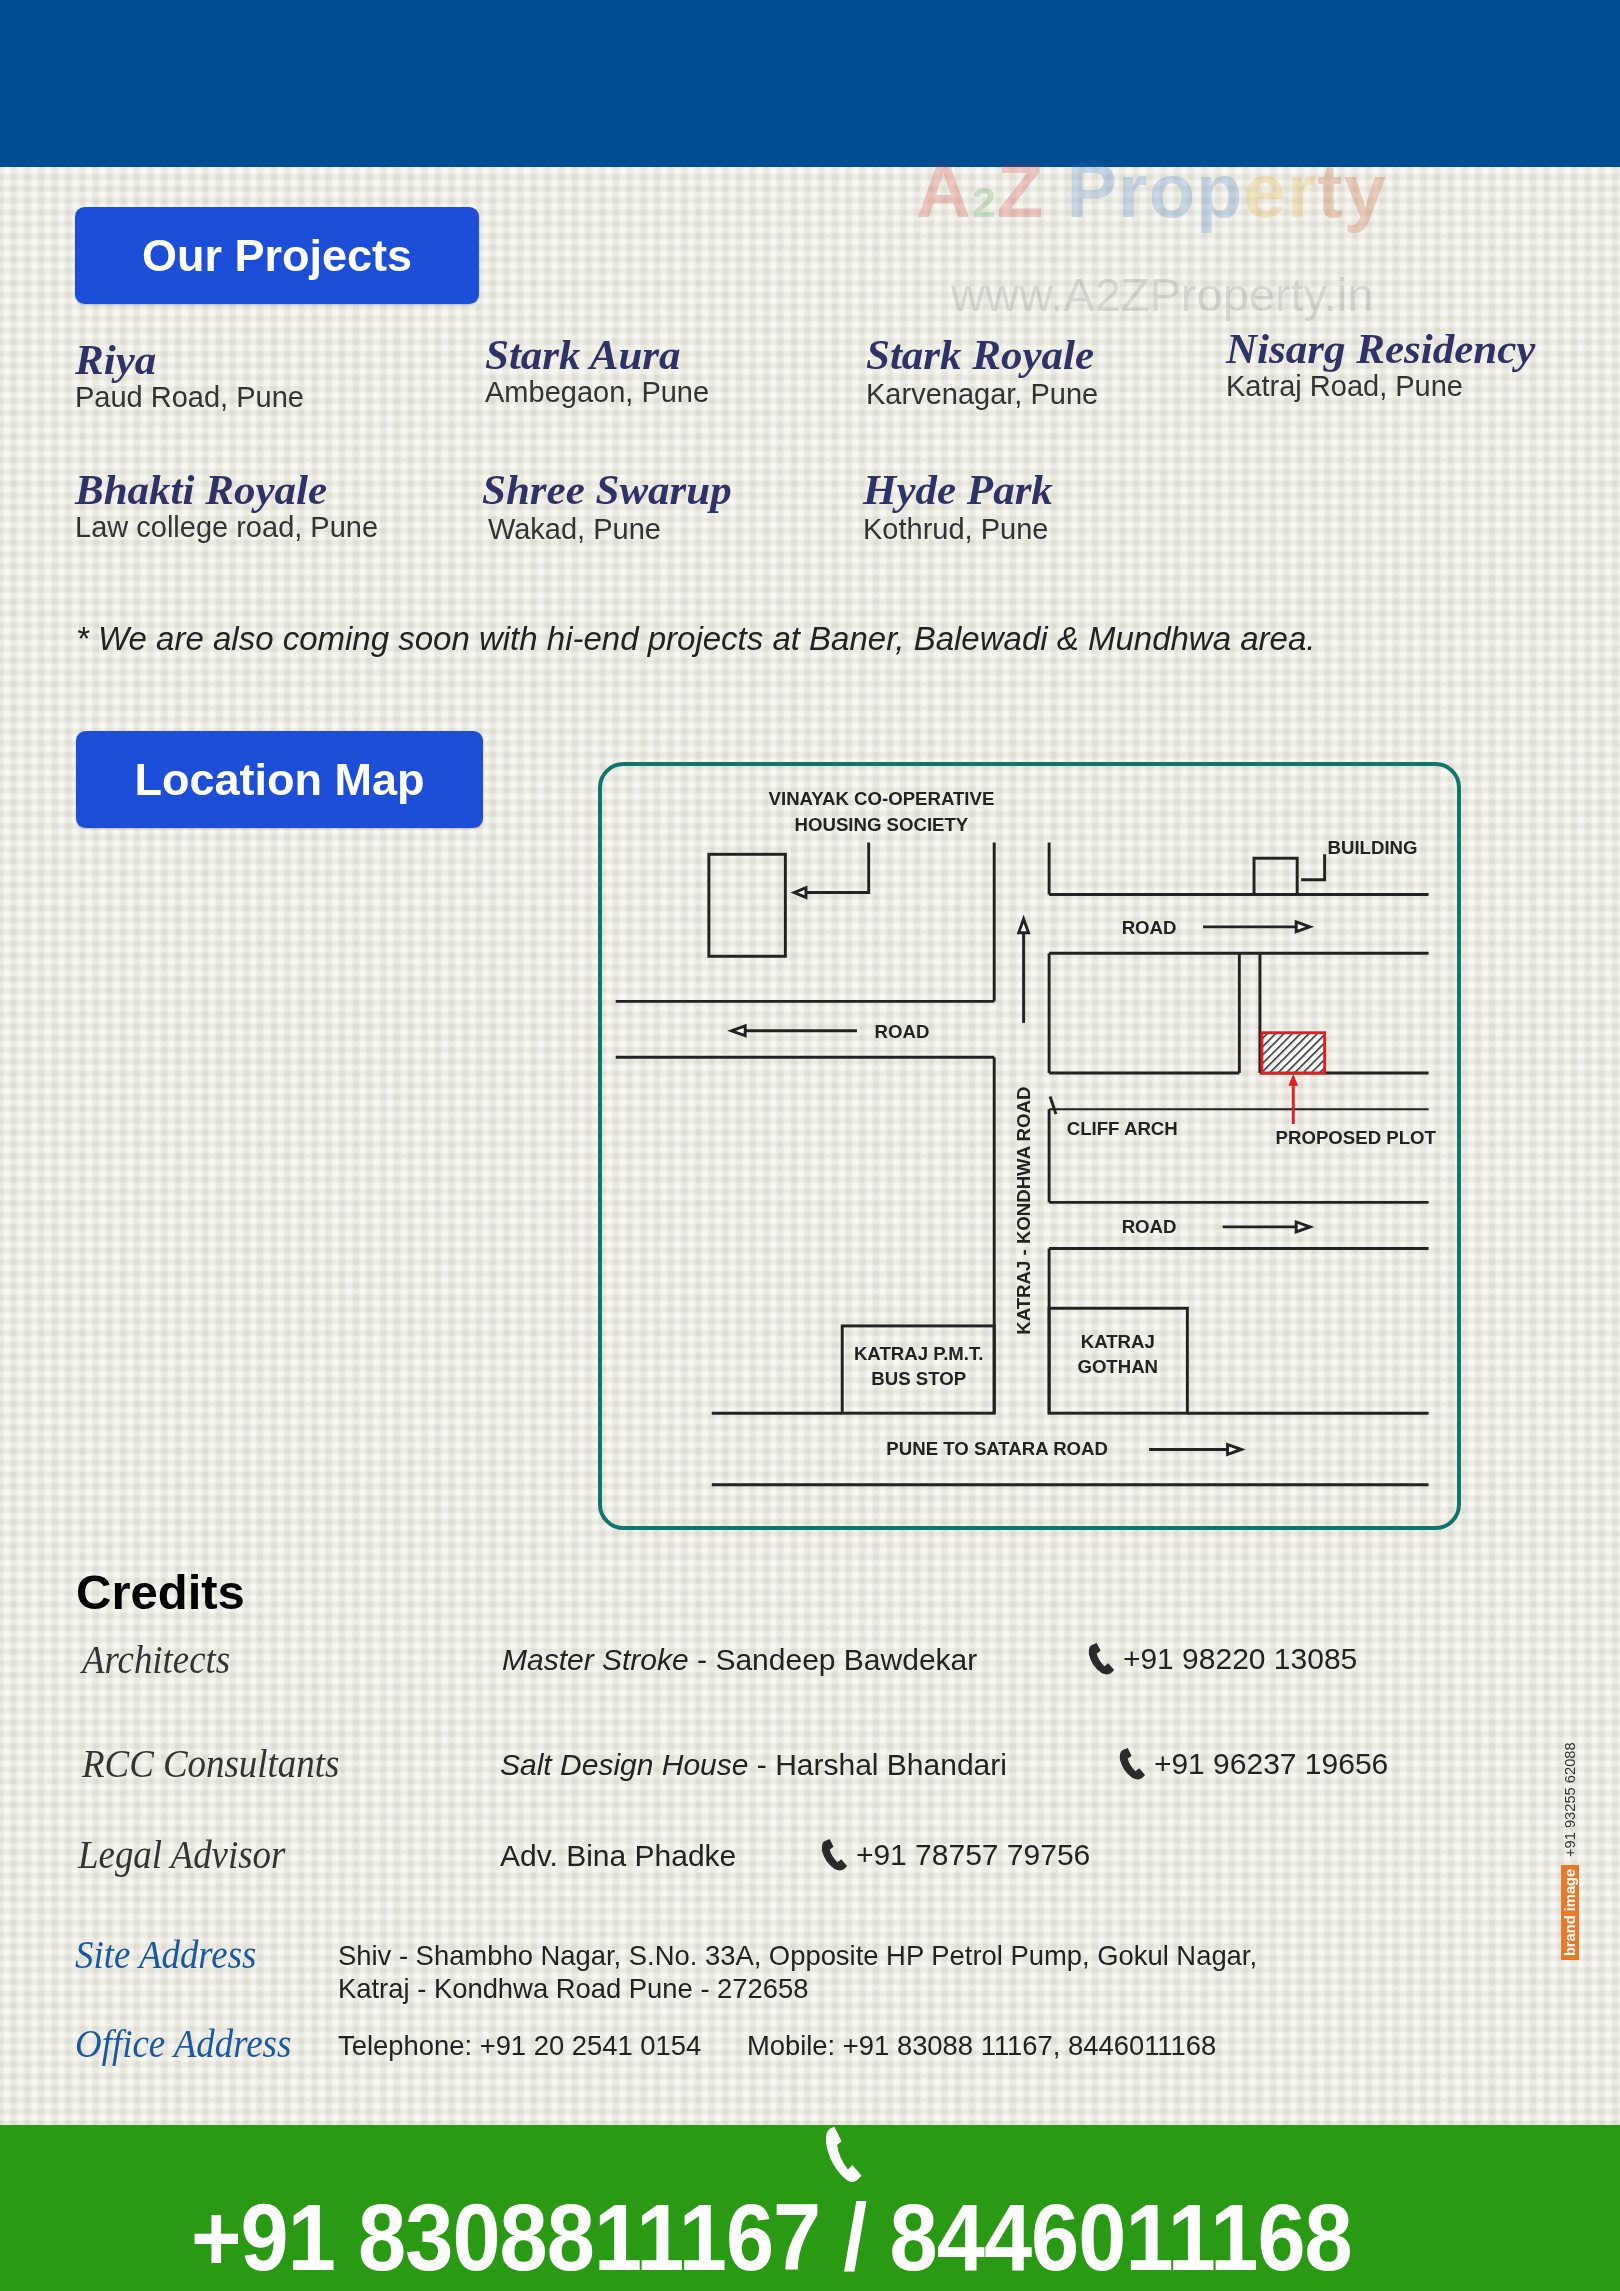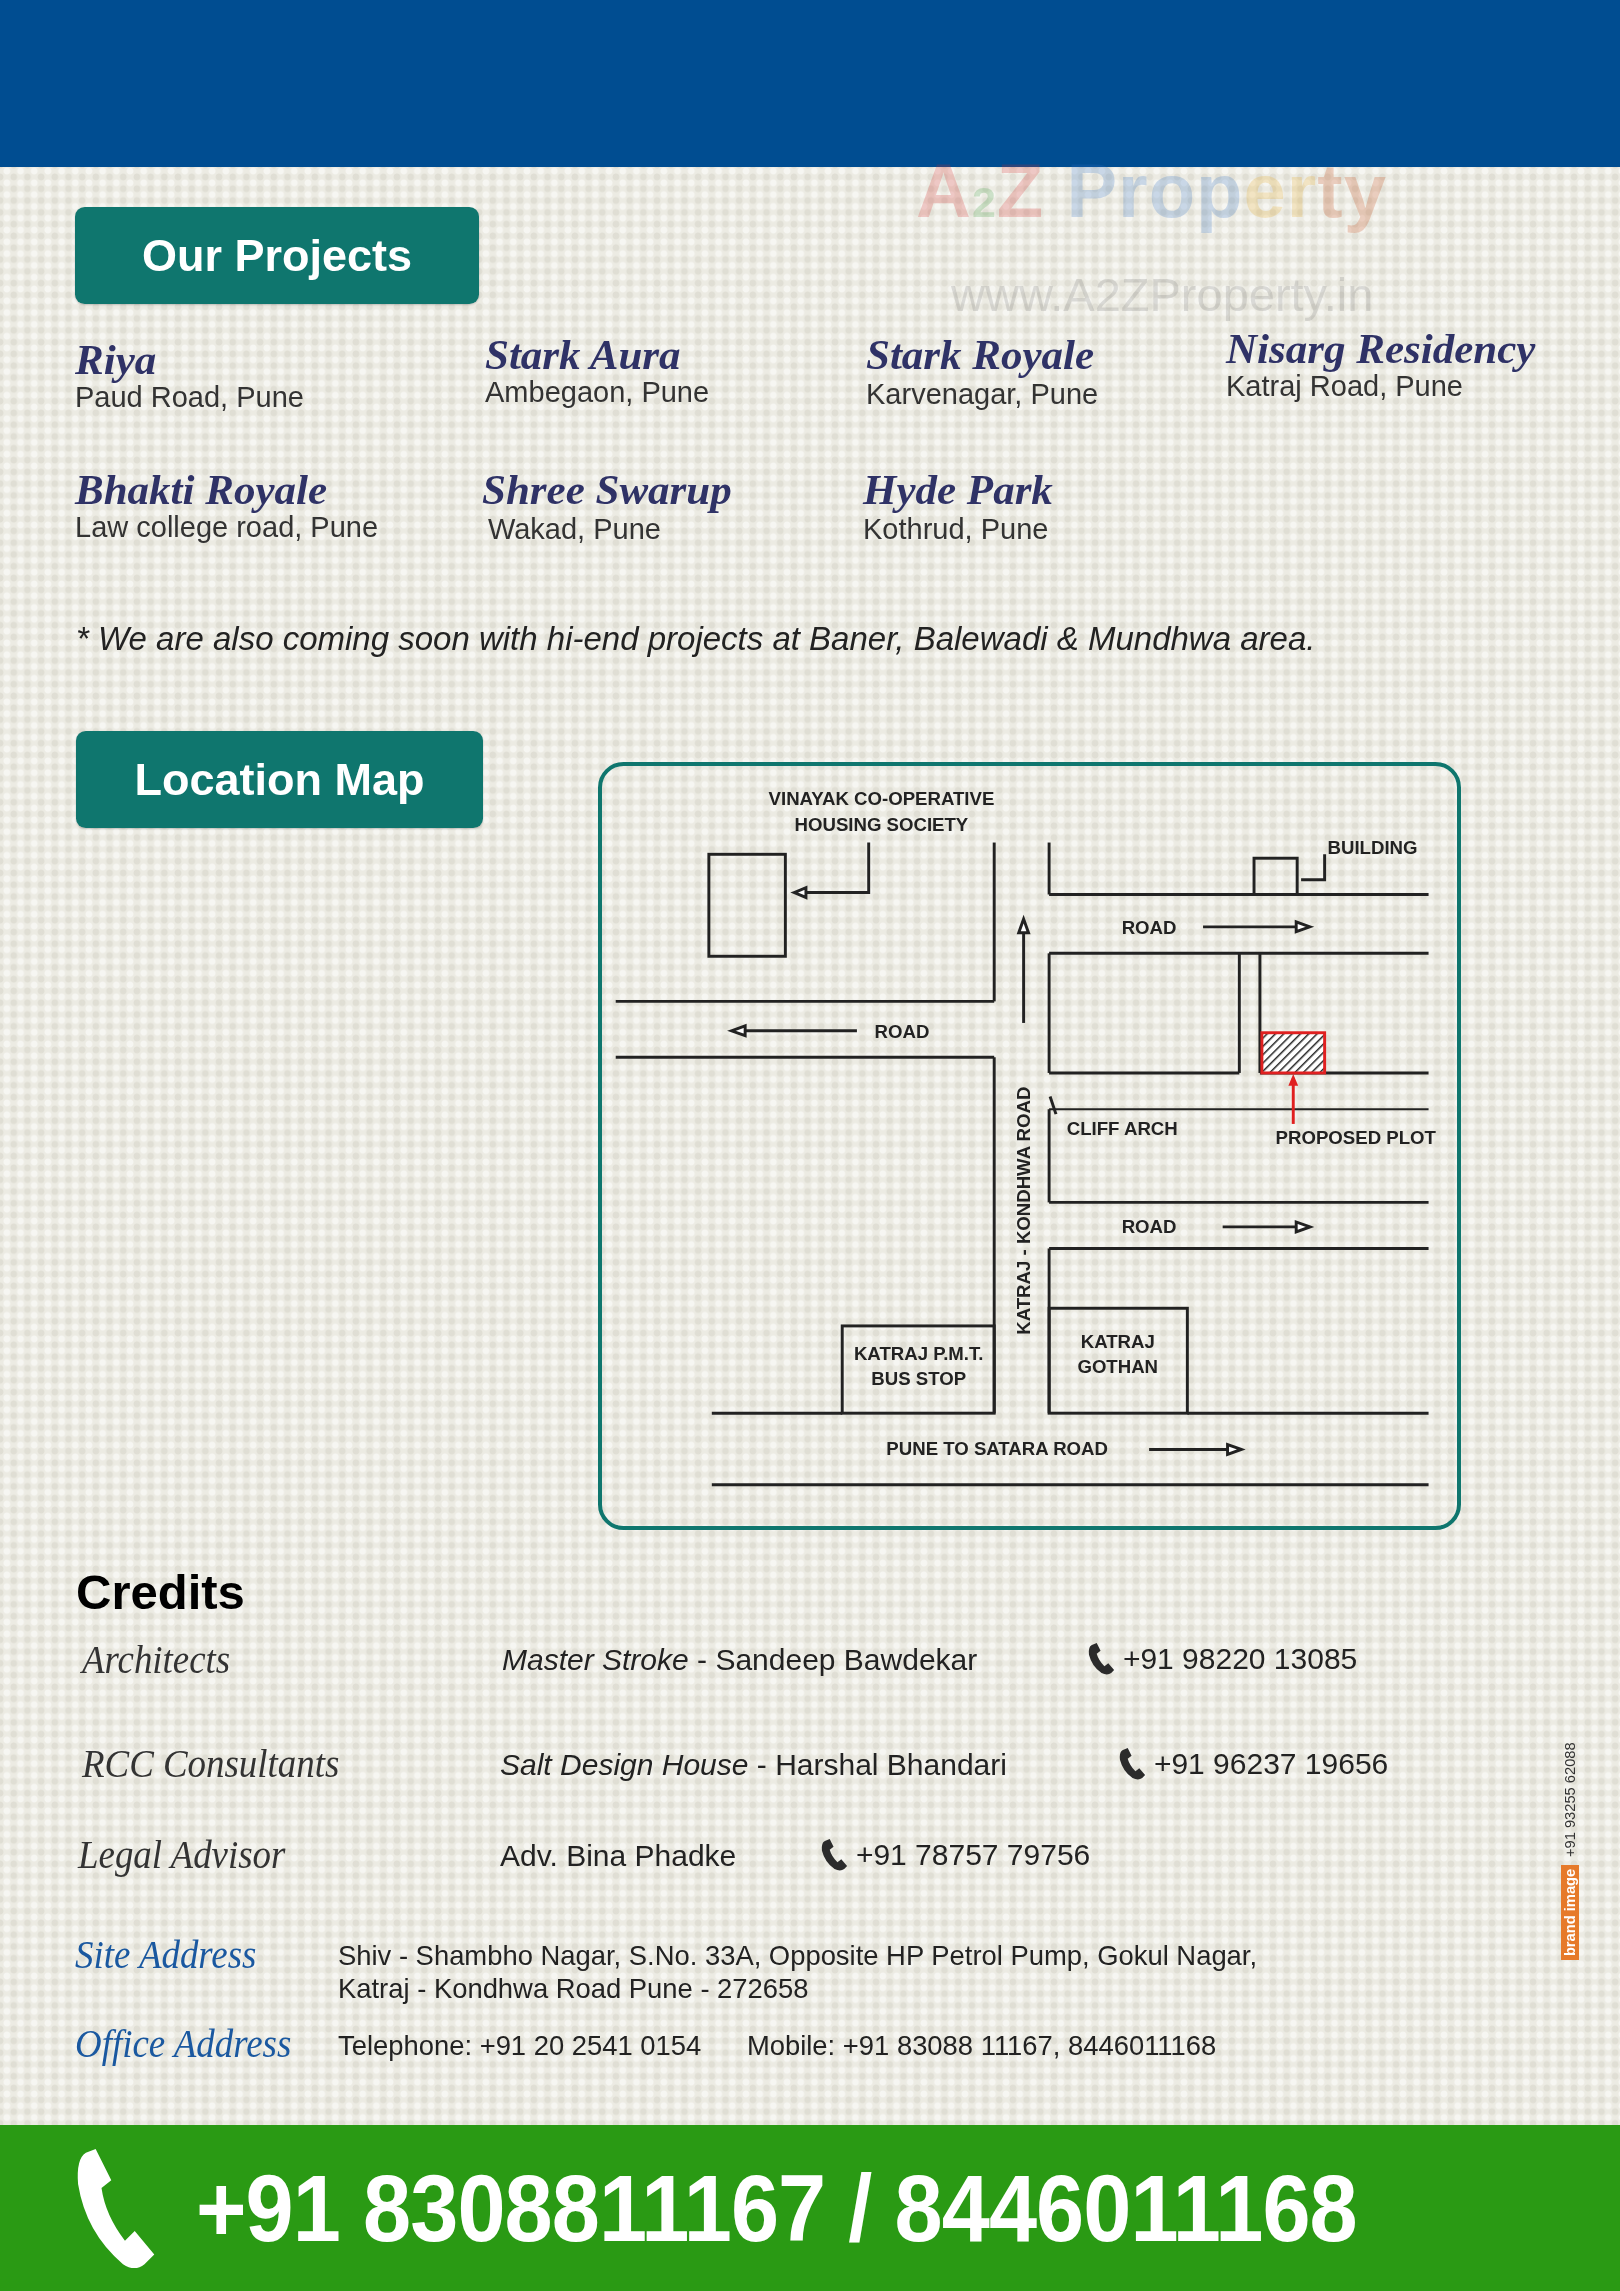--- a/index.html
+++ b/index.html
@@ -18,42 +18,42 @@
   .top-band { left:0; top:0; width:1620px; height:167px; background:#004d91; }
   .watermark-logo { left:916px; top:147px; font-size:76px; font-weight:bold; letter-spacing:1px; opacity:0.22; white-space:nowrap; }
   .watermark-logo .a { color:#d62a2a; }
   .watermark-logo .two { color:#3c9b3c; font-size:43px; }
   .watermark-logo .z { color:#d62a2a; }
   .watermark-logo .p1 { color:#2f6fc4; }
   .watermark-logo .p2 { color:#e5a820; }
   .watermark-logo .p3 { color:#c2410c; }
   .watermark-url { left:951px; top:267px; font-size:47px; color:#7a7a7a; opacity:0.22; white-space:nowrap; }
   .section-pill {
-    background:#0f766e; color:#fff; border-radius:9.8px; font-weight:bold;
+    background:#1d4ed8; color:#fff; border-radius:9.8px; font-weight:bold;
     font-size:45px; display:flex; align-items:center; justify-content:center;
     box-shadow:0 1px 2px rgba(0,0,0,0.2);
   }
   .proj-name { font-family:"Liberation Serif", serif; font-style:italic; font-weight:bold; font-size:43px; color:#2f3266; white-space:nowrap; line-height:1; }
   .proj-loc { font-size:29px; color:#333; white-space:nowrap; line-height:1; }
   .note { left:76px; top:620px; font-size:33px; font-style:italic; color:#222; white-space:nowrap; }
   .map-box { left:598px; top:762px; width:855px; height:760px; border:4px solid #0f766e; border-radius:25.5px; }
   .map-box svg { position:absolute; left:0; top:0; }
   .credits-title { left:76px; top:1564px; font-size:49px; font-weight:bold; color:#000000; }
   .credit-role { font-family:"Liberation Serif", serif; font-style:italic; font-size:41px; color:#333; white-space:nowrap; transform:scaleX(0.9); transform-origin:left; }
   .credit-text { font-size:30px; color:#222; white-space:nowrap; }
   .credit-text i { font-style:italic; }
   .phone { font-size:30px; color:#222; white-space:nowrap; display:flex; align-items:center; gap:5.9px; }
   .phone svg { width:29px; height:35px; }
   .addr-label { font-family:"Liberation Serif", serif; font-style:italic; font-size:41px; color:#1a58a0; white-space:nowrap; transform:scaleX(0.9); transform-origin:left; }
   .addr-text { font-size:27.4px; color:#222; line-height:33px; white-space:nowrap; }
   .brand-strip { left:1558px; top:1710px; width:23.5px; height:250px; }
   .brand-strip .inner { position:absolute; left:0; top:0; width:250px; height:23.5px; transform-origin:0 0; transform:translate(0,250px) rotate(-90deg); display:flex; align-items:center; gap:7.8px; font-size:14.7px; white-space:nowrap; }
   .brand-badge { background:#e67a2a; color:#fff; font-weight:bold; padding:1px 3.9px; }
   .brand-phone { color:#333; }
-  .bottom-band { left:0; top:2125px; width:1620px; height:167px; background:#2a9a14; display:flex; align-items:center; }
+  .bottom-band { left:0; top:2125px; width:1620px; height:167px; background:#2a9a14; display:flex; align-items:center;flex-direction:column; }
   .bottom-band .big-phone { font-size:94px; font-weight:bold; color:#fff; white-space:nowrap; letter-spacing:-1px; margin-left:23.5px; transform:scaleX(0.92); transform-origin:left; }
   .bottom-band .phone-icon { margin-left:74px; width:98px; height:127px; }
 </style>
 </head>
 <body>
 
 <div class="abs top-band"></div>
 
 <div class="abs watermark-logo">
   <span class="a">A</span><span class="two">2</span><span class="z">Z</span>

